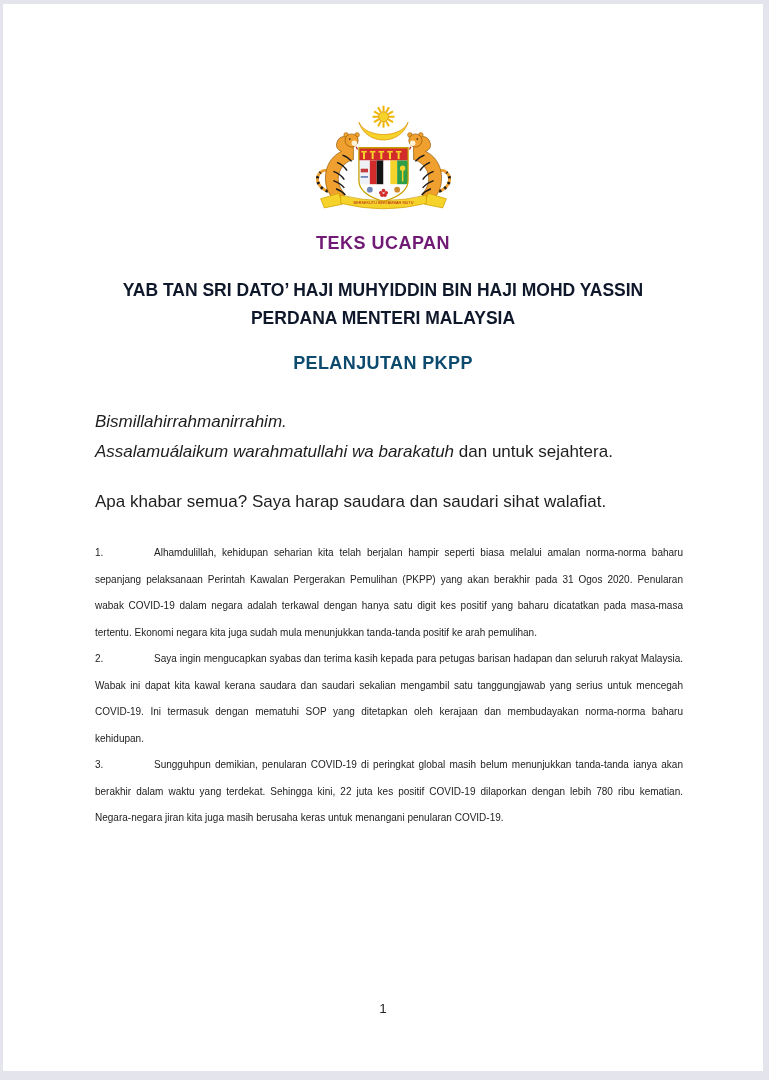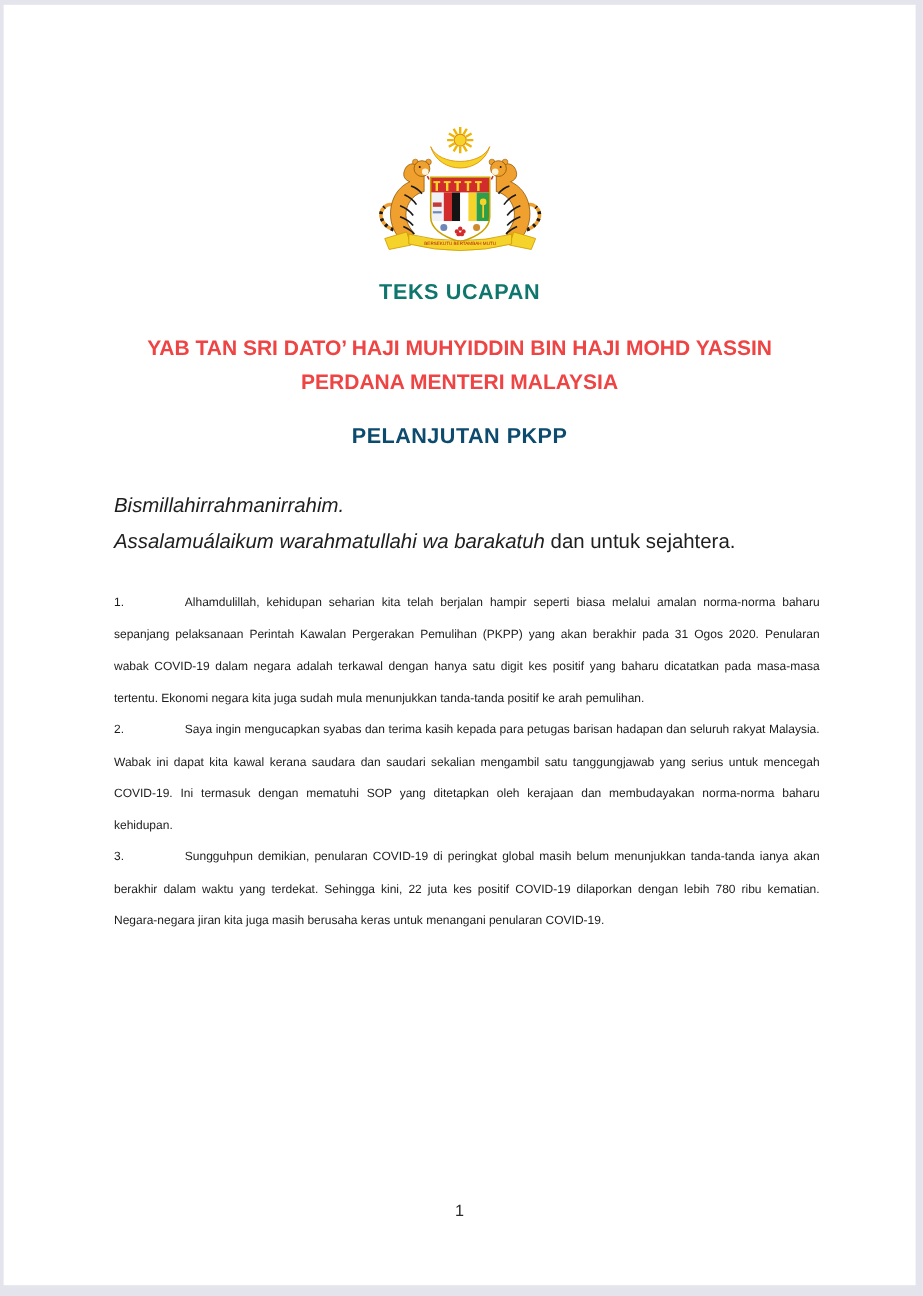--- a/index.html
+++ b/index.html
@@ -26,29 +26,29 @@
     text-align: center;
     height: 113px;
   }
   .doc-type {
     margin-top: 16px;
     text-align: center;
     font-weight: bold;
     font-size: 18px;
     line-height: 21px;
     letter-spacing: 0.5px;
-    color: #0f766e;
+    color: #701a75;
   }
   .speaker {
     margin-top: 22px;
     text-align: center;
     font-weight: bold;
     font-size: 17.5px;
     line-height: 28px;
-    color: #ef4444;
+    color: #0f172a;
   }
   .speech-title {
     margin-top: 21px;
     text-align: center;
     font-weight: bold;
     font-size: 18px;
     line-height: 21px;
     letter-spacing: 0.4px;
     color: #0c4a6e;
   }
@@ -179,20 +179,21 @@
     <div class="speaker">
       <div>YAB TAN SRI DATO’ HAJI MUHYIDDIN BIN HAJI MOHD YASSIN</div>
       <div>PERDANA MENTERI MALAYSIA</div>
     </div>
 
     <div class="speech-title">PELANJUTAN PKPP</div>
 
     <div class="text-col">
       <p class="opening italic bismillah">Bismillahirrahmanirrahim.</p>
       <p class="opening"><span class="italic">Assalamuálaikum warahmatullahi wa barakatuh</span><span> dan untuk sejahtera.</span></p>
+      <p class="opening greeting">Apa khabar semua? Saya harap saudara dan saudari sihat walafiat.</p>
 
       <div class="paragraphs">
         <p class="para"><span class="num">1.</span><span>Alhamdulillah, kehidupan seharian kita telah berjalan hampir seperti biasa melalui amalan norma-norma baharu sepanjang pelaksanaan Perintah Kawalan Pergerakan Pemulihan (PKPP) yang akan berakhir pada 31 Ogos 2020. Penularan wabak COVID-19 dalam negara adalah terkawal dengan hanya satu digit kes positif yang baharu dicatatkan pada masa-masa tertentu. Ekonomi negara kita juga sudah mula menunjukkan tanda-tanda positif ke arah pemulihan.</span></p>
         <p class="para"><span class="num">2.</span><span>Saya ingin mengucapkan syabas dan terima kasih kepada para petugas barisan hadapan dan seluruh rakyat Malaysia. Wabak ini dapat kita kawal kerana saudara dan saudari sekalian mengambil satu tanggungjawab yang serius untuk mencegah COVID-19. Ini termasuk dengan mematuhi SOP yang ditetapkan oleh kerajaan dan membudayakan norma-norma baharu kehidupan.</span></p>
         <p class="para"><span class="num">3.</span><span>Sungguhpun demikian, penularan COVID-19 di peringkat global masih belum menunjukkan tanda-tanda ianya akan berakhir dalam waktu yang terdekat. Sehingga kini, 22 juta kes positif COVID-19 dilaporkan dengan lebih 780 ribu kematian. Negara-negara jiran kita juga masih berusaha keras untuk menangani penularan COVID-19.</span></p>
       </div>
     </div>
 
     <div class="page-number">1</div>
   </div>

